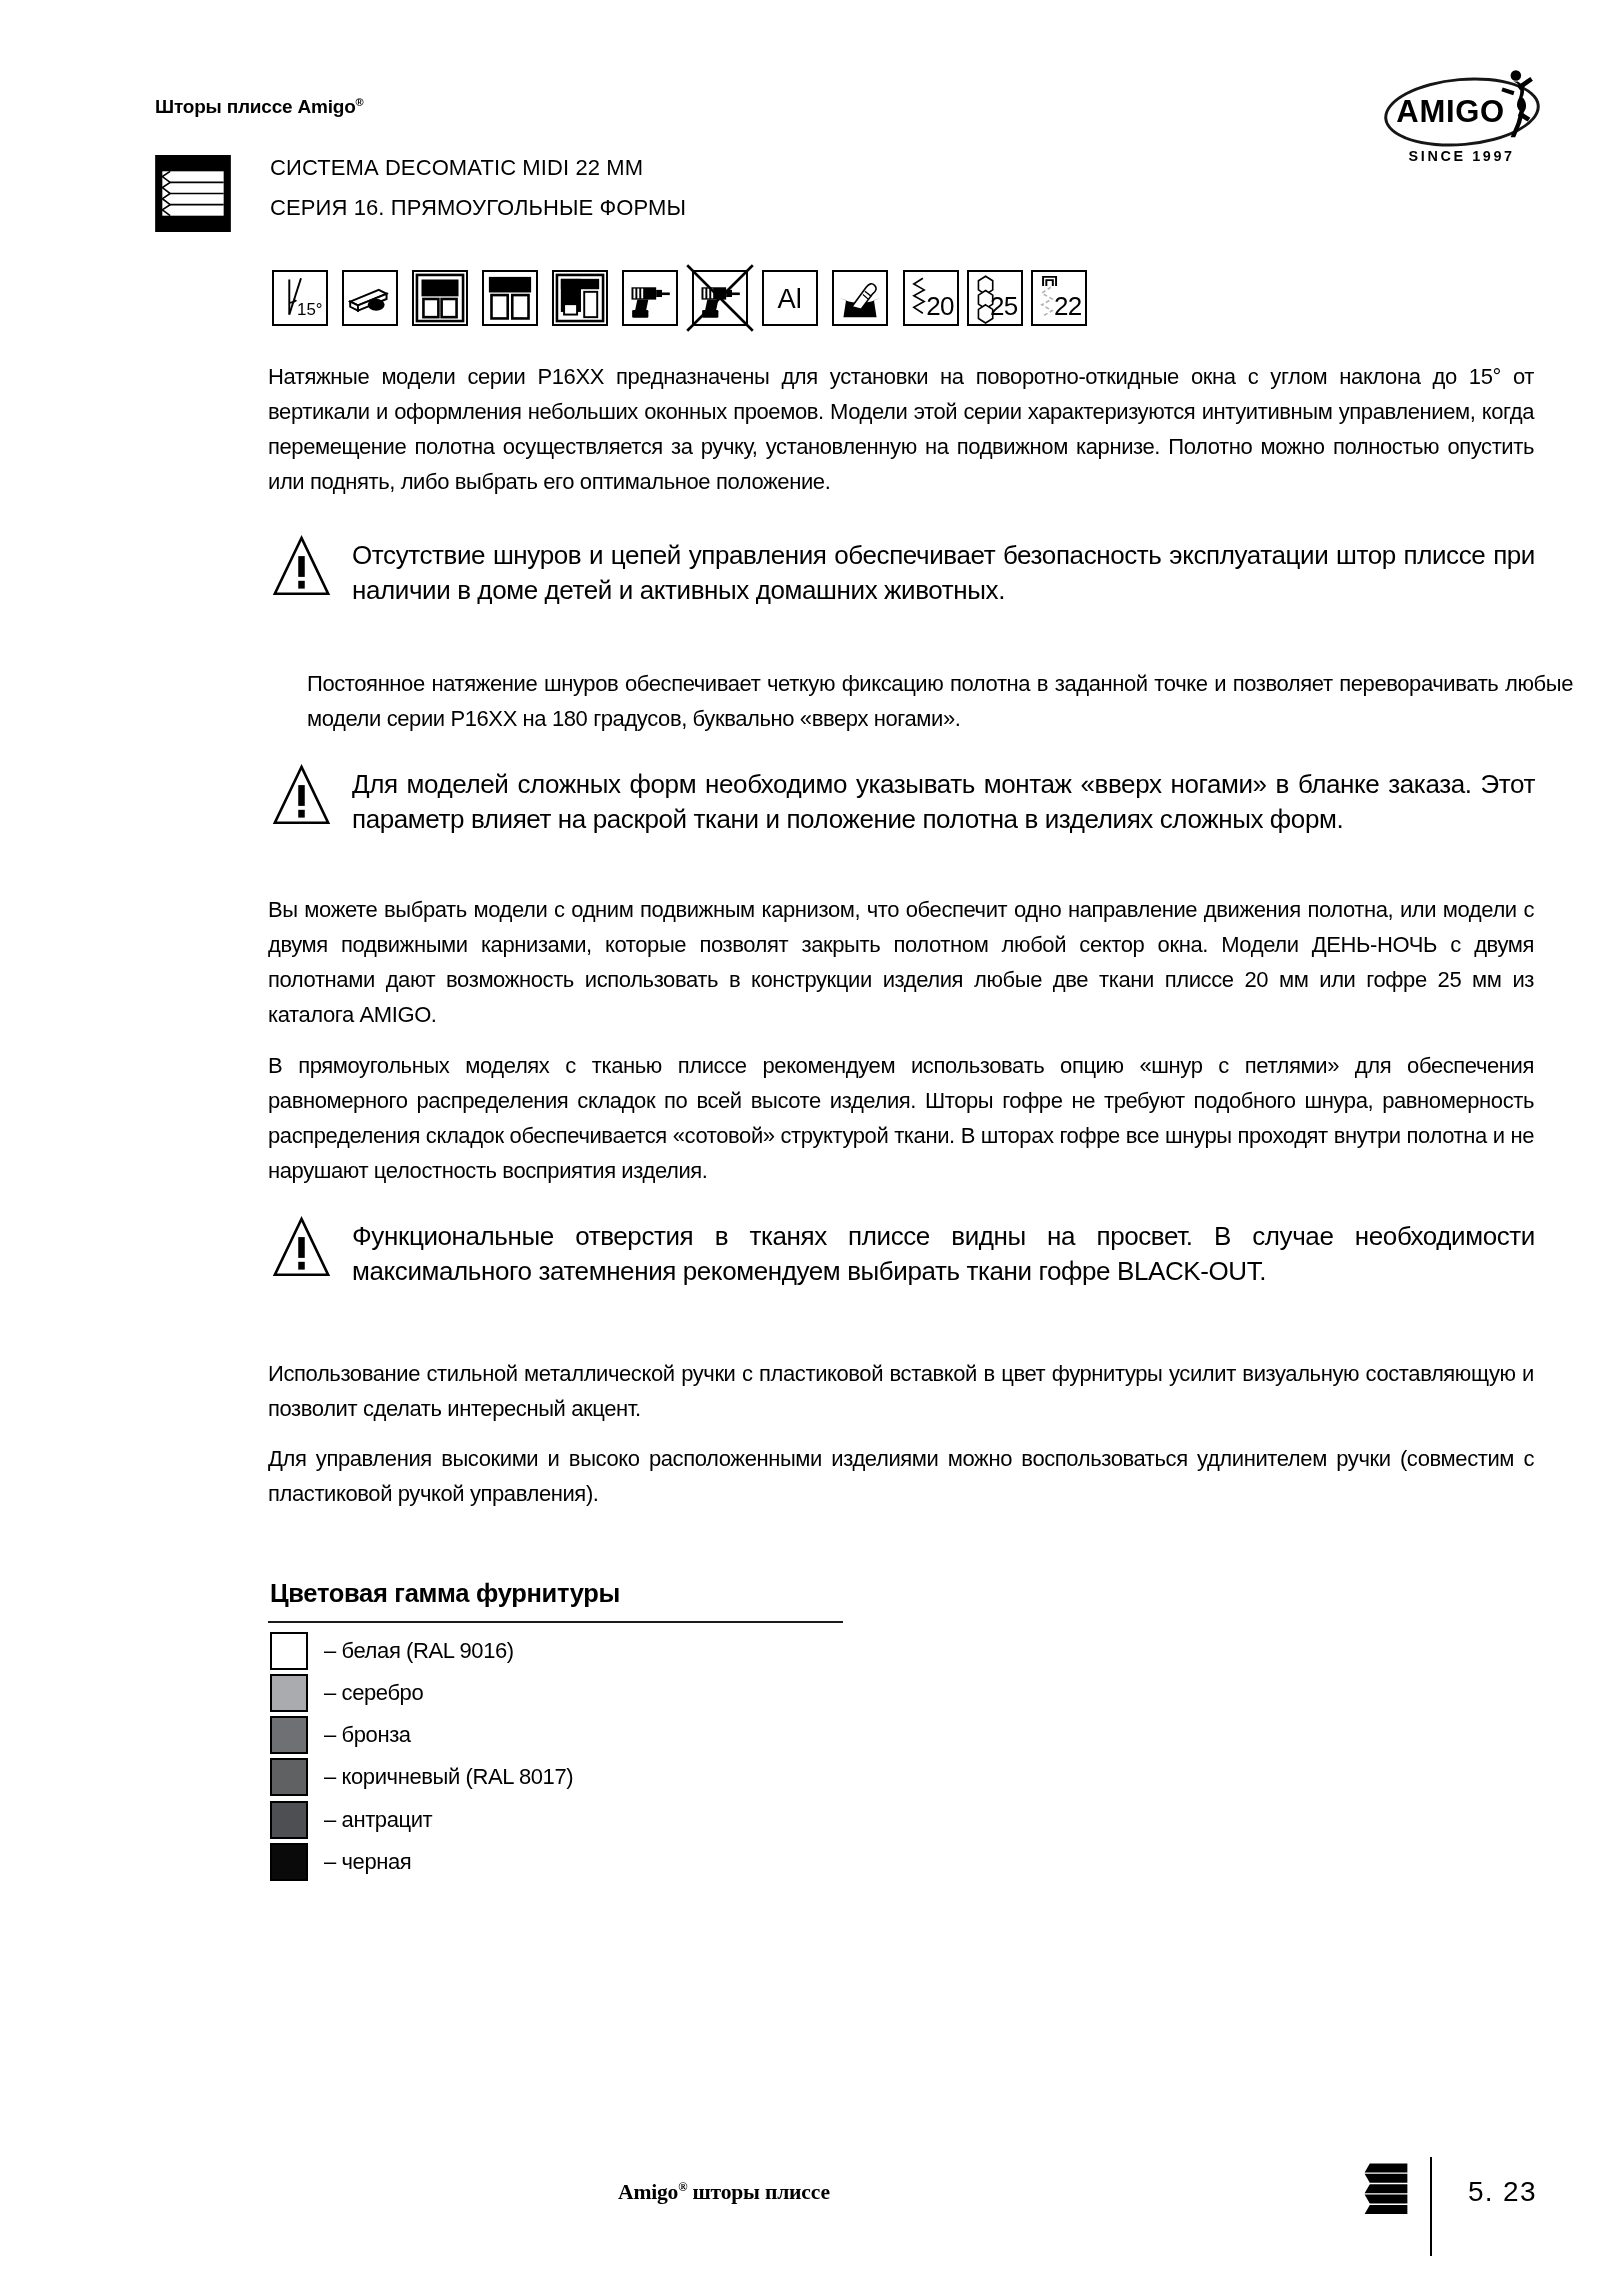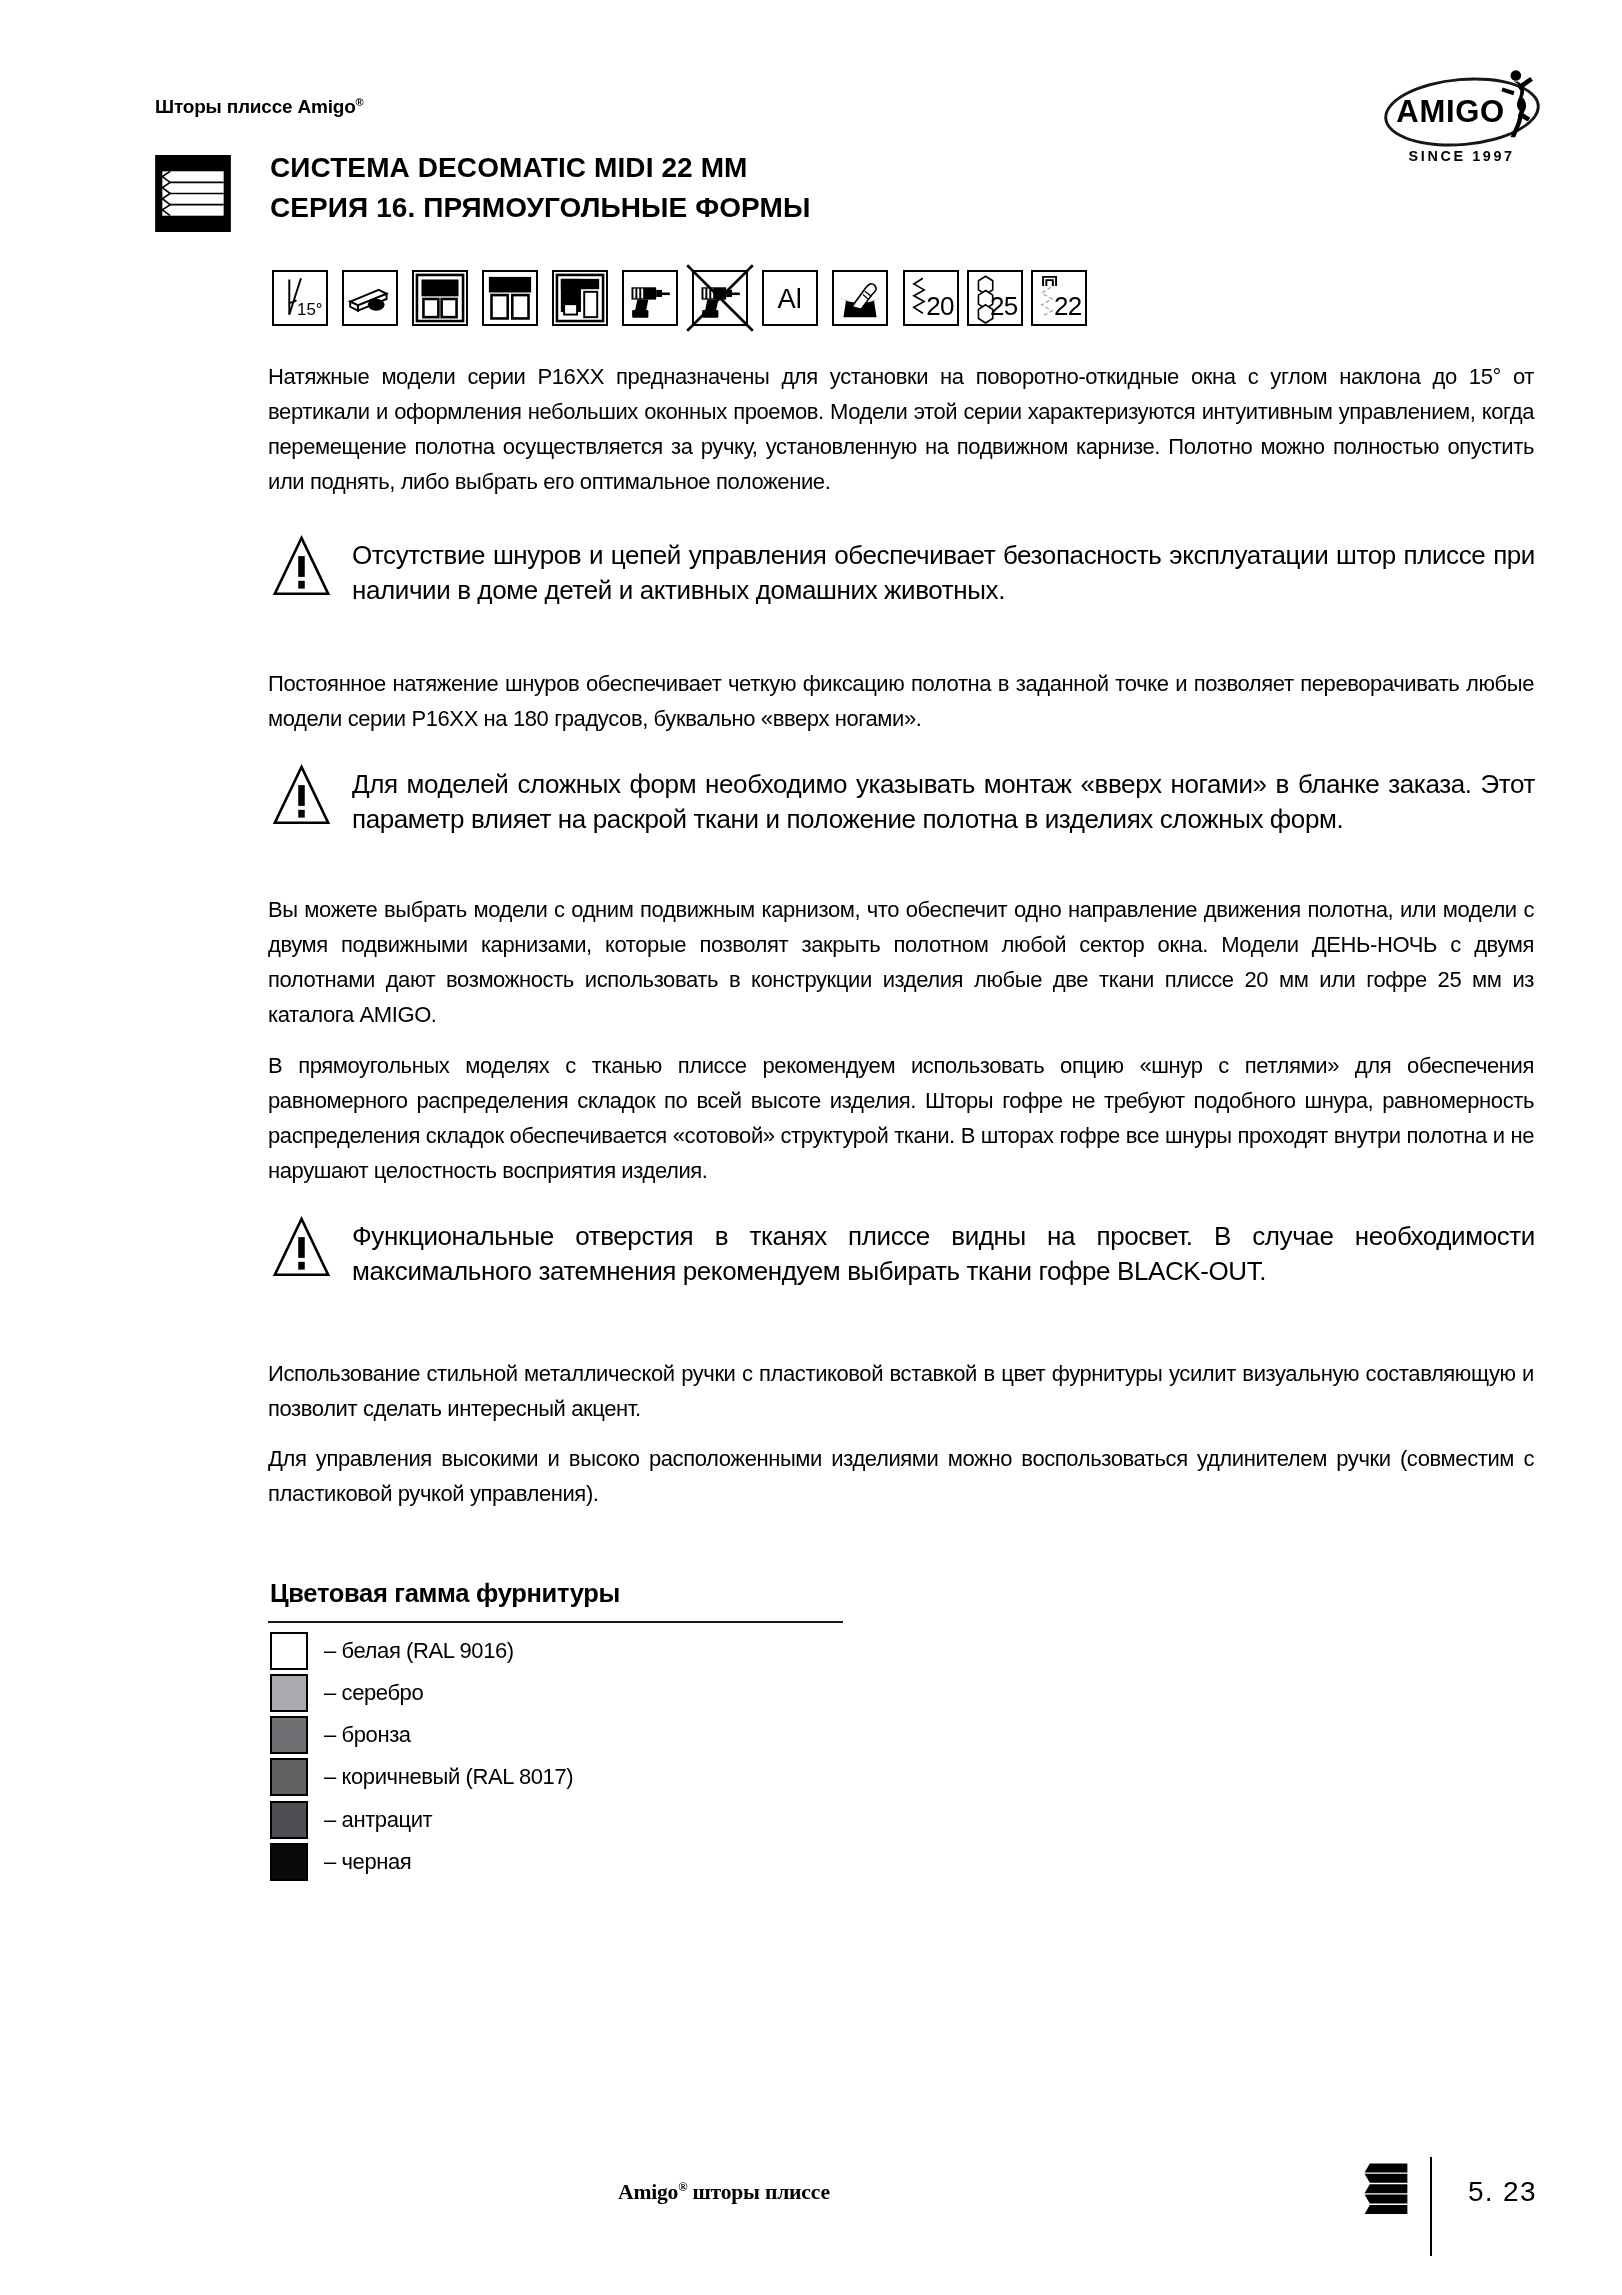--- a/index.html
+++ b/index.html
@@ -19,38 +19,38 @@
     border:3.9px solid #161616; border-radius:50%; transform:rotate(-5deg); box-sizing:border-box; }
   .logo-name { position:absolute; left:19.6px; top:16.4px; width:156px; height:68px;
     display:flex; align-items:center; justify-content:center; padding-right:22px; box-sizing:border-box;
     font-size:31px; font-weight:bold; letter-spacing:0.7px; }
   .logo-dancer { position:absolute; left:132px; top:6.5px; }
   .logo-since { position:absolute; left:19.6px; top:86px; width:156px; text-align:center;
     font-size:14.4px; font-weight:bold; letter-spacing:2.6px; }
 
   
   .title-icon { left:155px; top:155px; }
-  .title-text { left:270px; top:148px; font-size:28px; font-weight:bold; line-height:40px; letter-spacing:0.1px; }
+  .title-text { left:270px; top:148px; font-size:22px; font-weight:normal; line-height:40px; letter-spacing:0.1px; }
 
   
   .icon-row-main { left:272px; top:270px; display:flex; gap:14px; }
   .icon-row-fabrics { left:903px; top:270px; display:flex; gap:7.9px; }
   .icon-box { position:relative; width:56px; height:56px; border:2.6px solid #000; background:#fff;
     box-sizing:border-box; display:flex; align-items:center; justify-content:center; }
   .icon-box svg { overflow:visible; }
   .icon-num { position:absolute; right:3.3px; bottom:2px; font-size:26px; letter-spacing:-0.7px; }
 
   
   .body-par { left:268px; width:1266px; font-size:22px; line-height:35px; text-align:justify;
     letter-spacing:-0.4px; margin:0; }
   .warning { left:272px; width:1263px; }
   .warning-tri { position:absolute; left:0; top:3.3px; }
   .warning-text { position:absolute; left:80px; top:6.5px; width:1183px; font-size:26px; line-height:35px;
     text-align:justify; letter-spacing:-0.4px; margin:0; }
-  .p1 { top:359px; } .p2 { top:666px; } .p3 { top:892px; }
+  .p1 { top:359px; } .p2 { top:666px;margin-left:39px; } .p3 { top:892px; }
   .p4 { top:1048px; } .p5 { top:1356px; } .p6 { top:1441px; }
   .w1 { top:531px; height:92px; } .w2 { top:760px; height:92px; } .w3 { top:1212px; height:92px; }
 
   
   .colors-heading { left:270px; top:1579px; font-size:25.5px; font-weight:bold; letter-spacing:-0.3px; }
   .colors-rule { left:268px; top:1621px; width:575px; height:2px; background:#1a1a1a; }
   .swatch-row { left:270px; height:38px; }
   .swatch { position:absolute; left:0; top:0; width:38px; height:38px; border:2px solid #000; box-sizing:border-box; }
   .swatch-label { position:absolute; left:54px; top:0; line-height:38px; font-size:22px; letter-spacing:-0.4px; white-space:nowrap; }
   .sr0 { top:1632px; } .sr1 { top:1674px; } .sr2 { top:1716px; }

